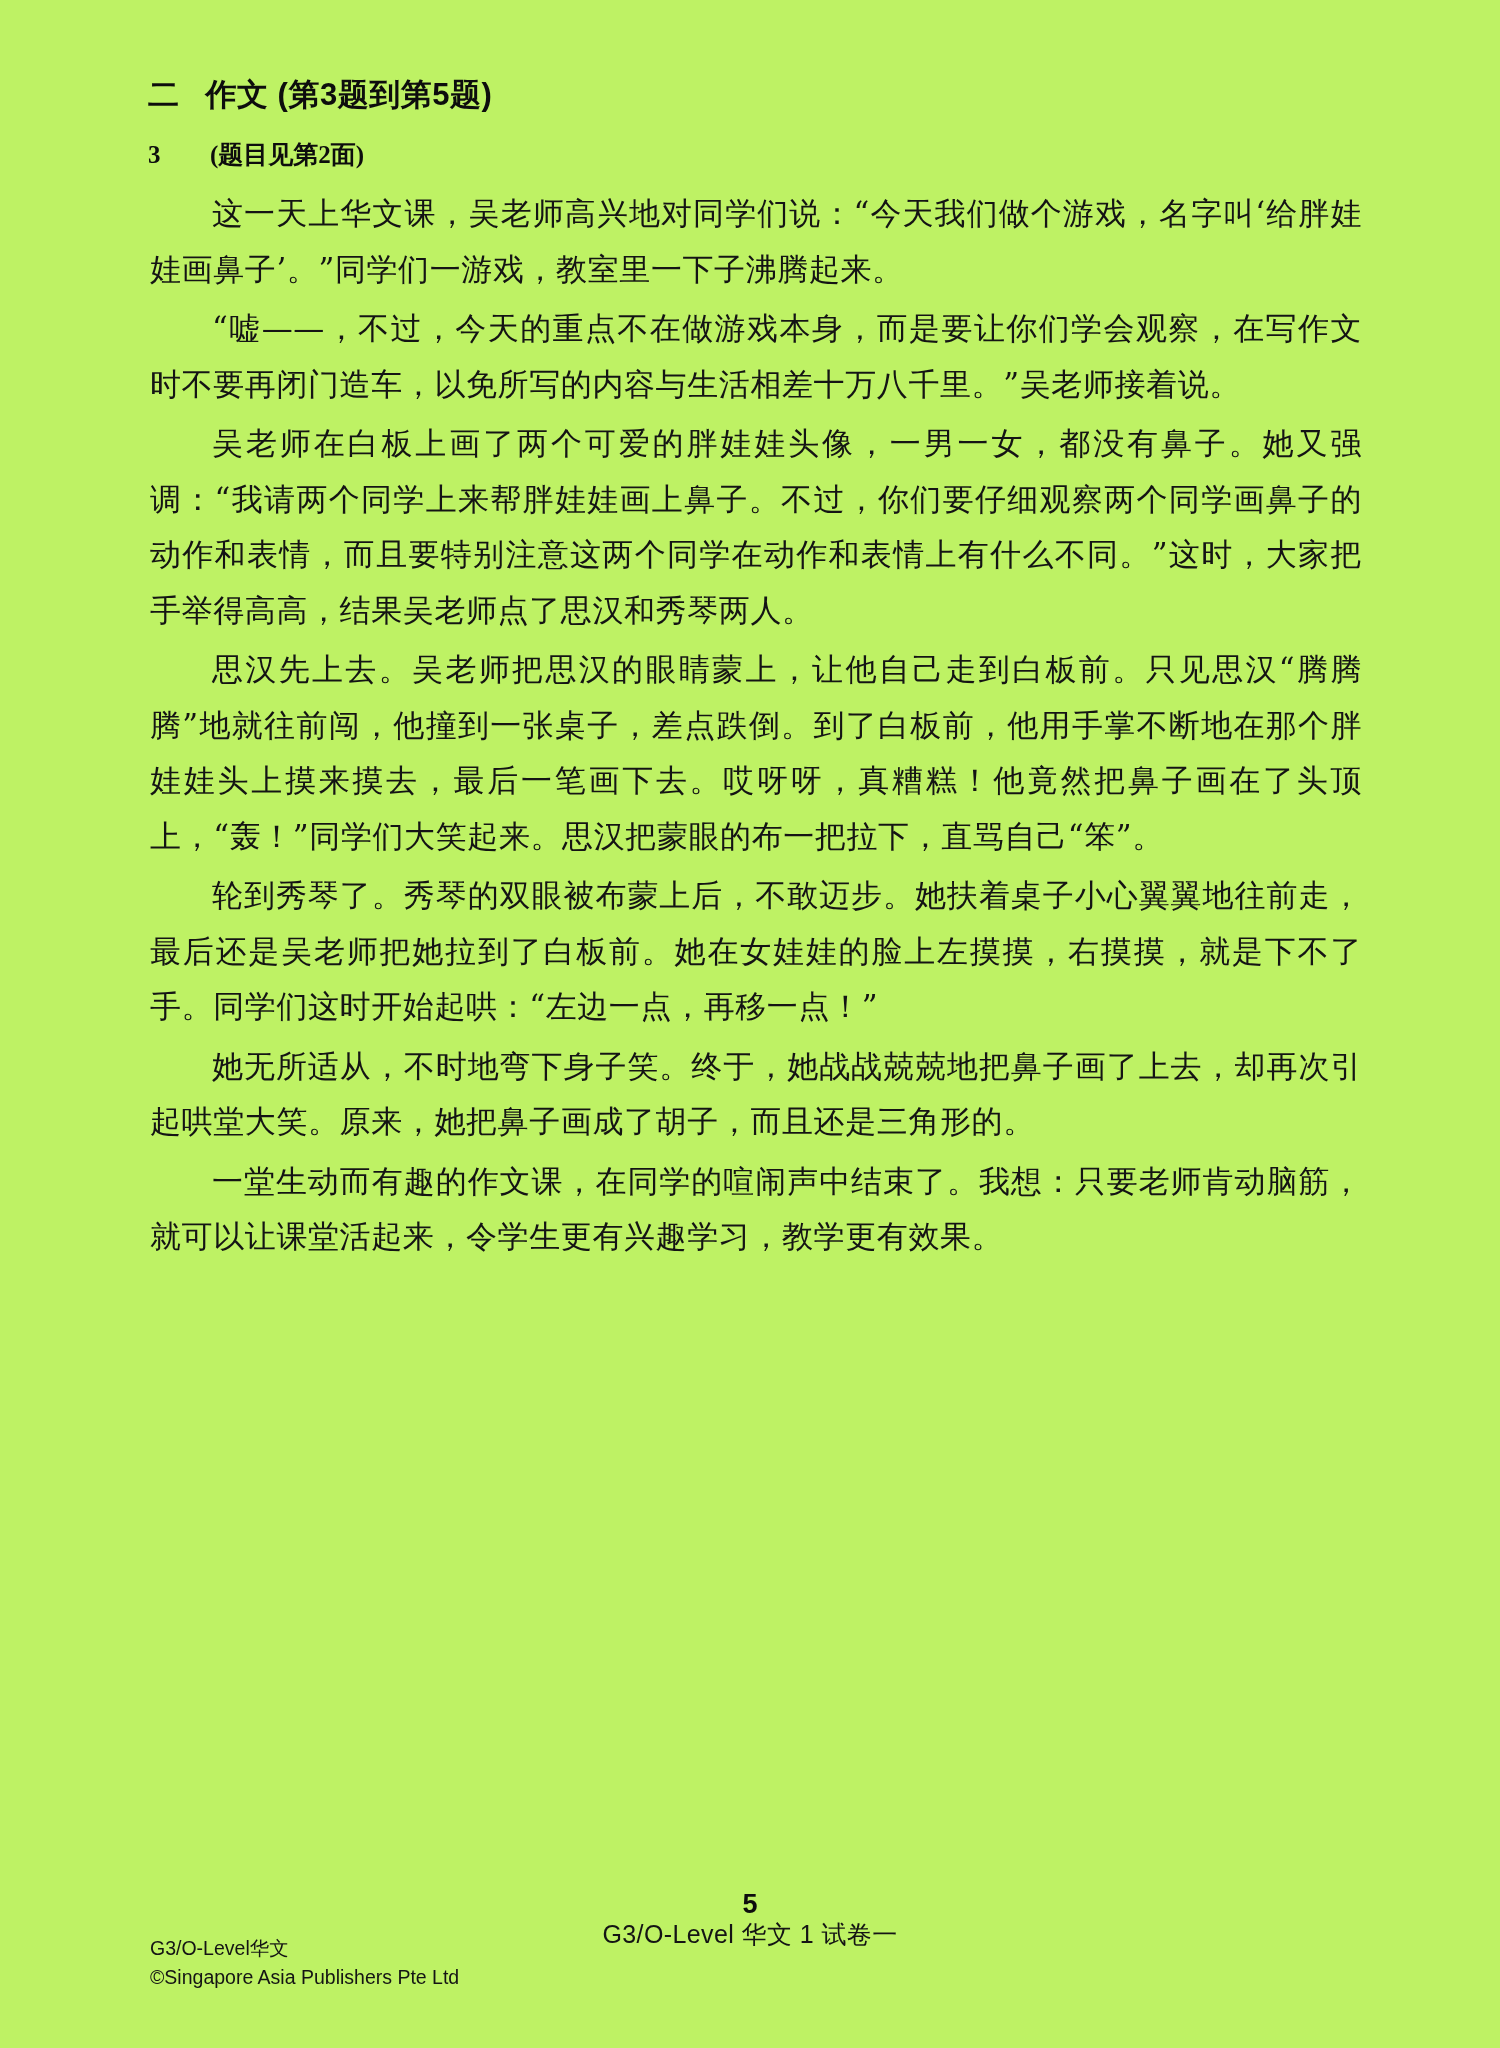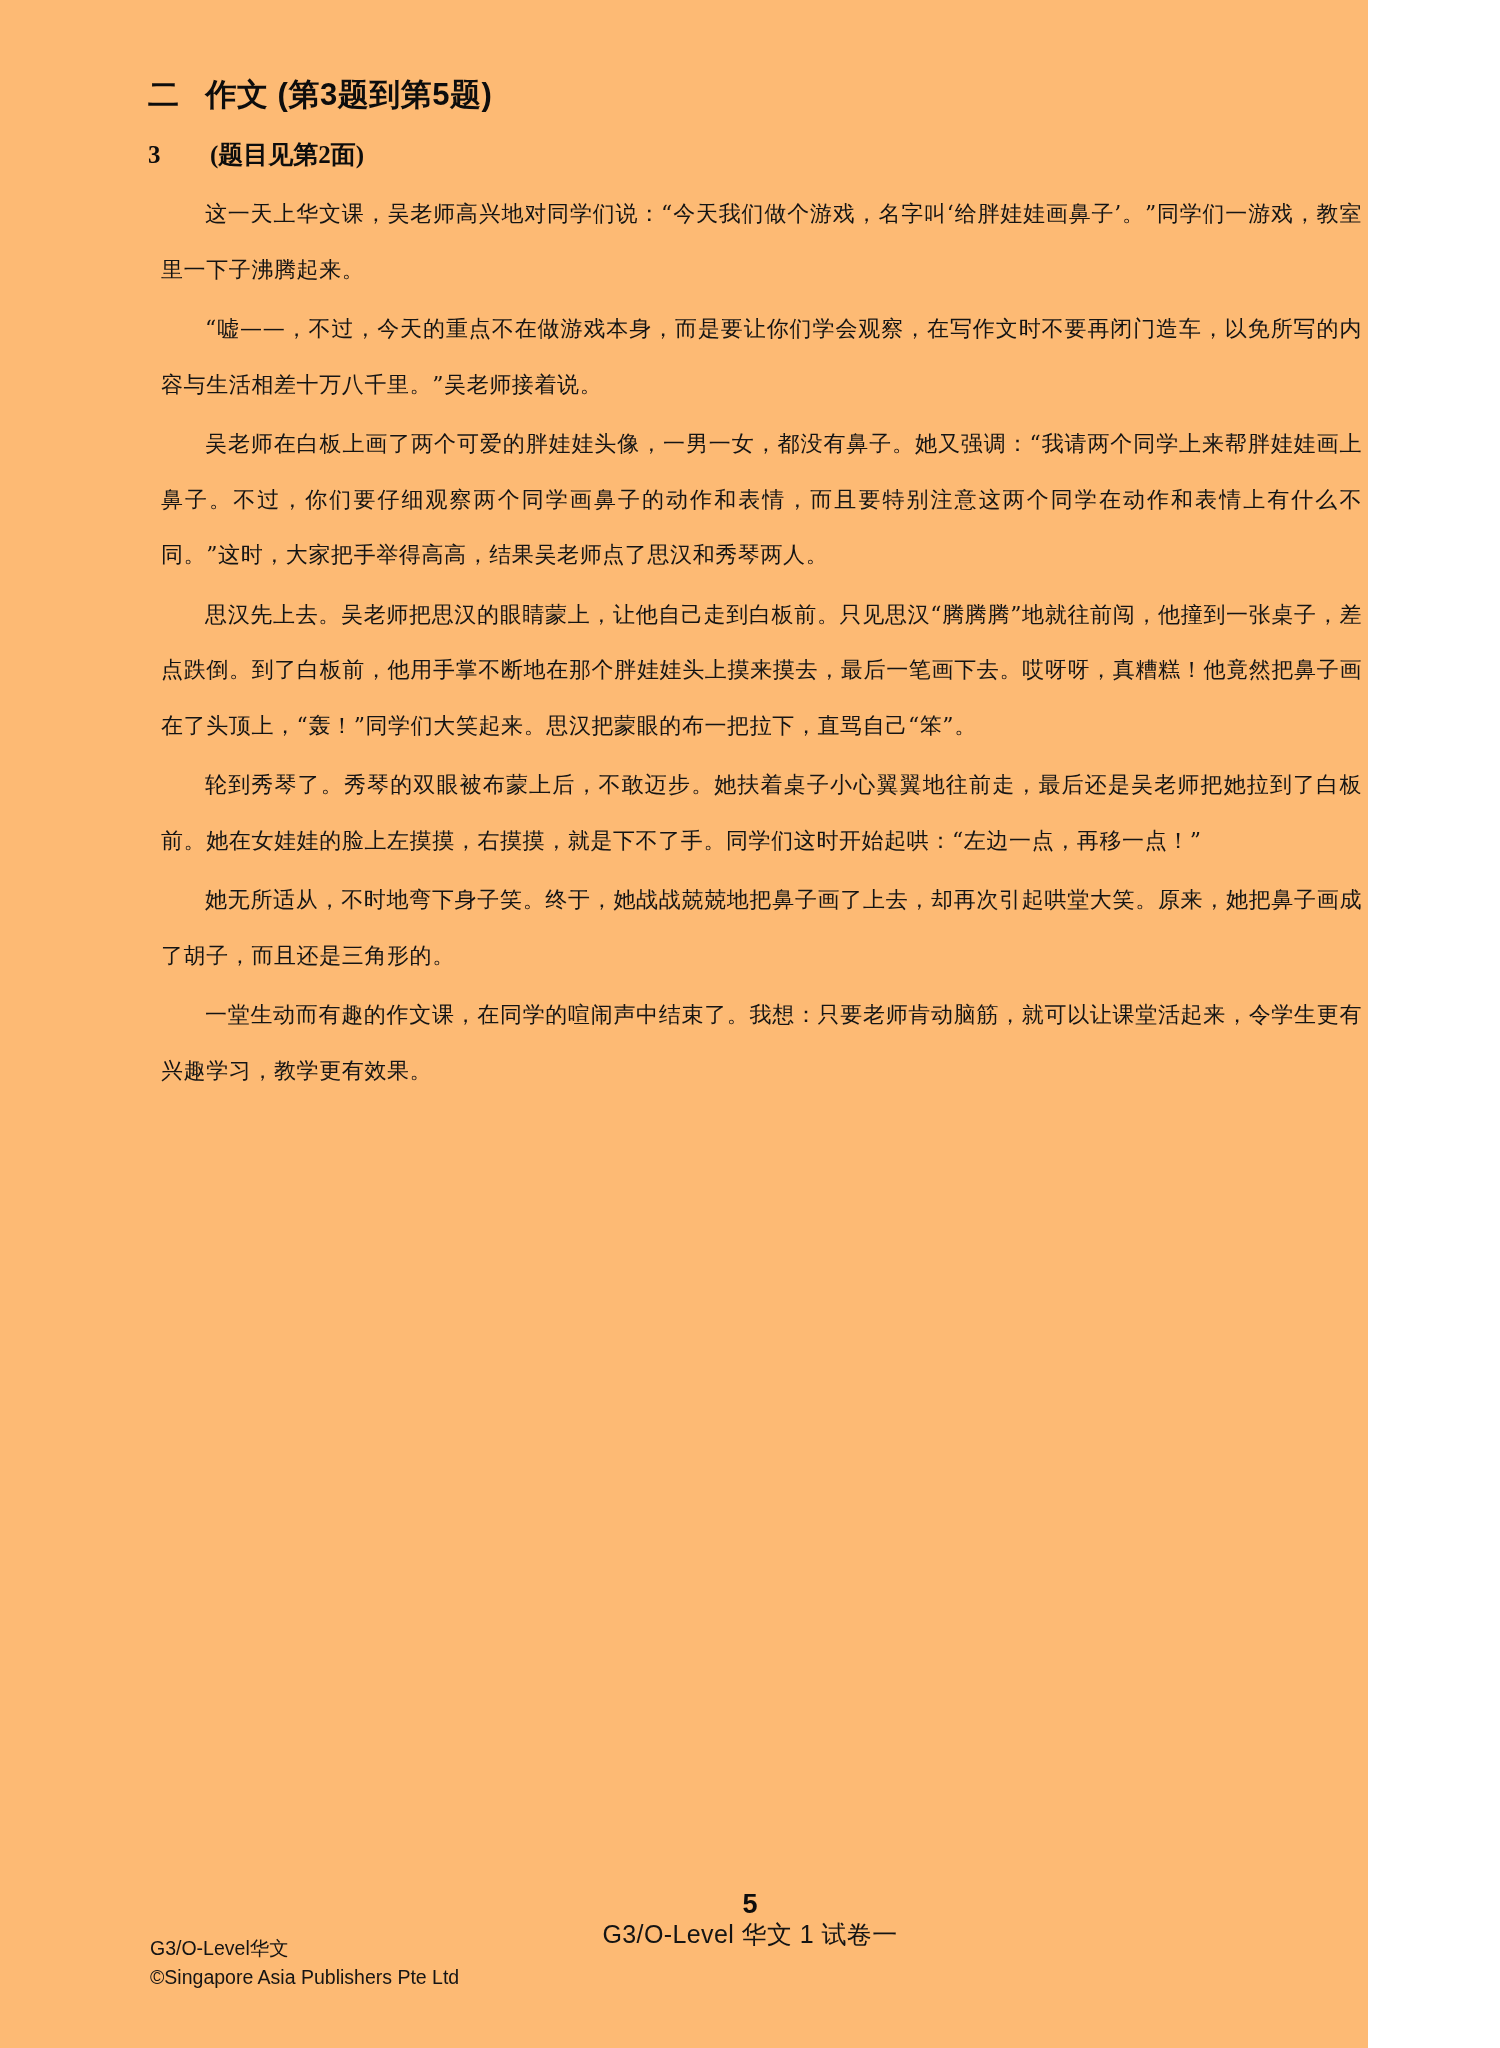--- a/index.html
+++ b/index.html
@@ -10,24 +10,24 @@
   body {
     width: 1500px;
     height: 2048px;
     font-family: "Liberation Serif", "DejaVu Serif", serif;
     color: #111111;
     -webkit-font-smoothing: antialiased;
   }
 
   .page {
     position: relative;
-    width: 1368px;
+    width: 1500px;
     height: 2048px;
     box-sizing: border-box;
-    background: #fdba74;
+    background: #bef264;
     overflow: hidden;
   }
 
   
   .section-heading {
     position: absolute;
     left: 148px;
     top: 74px;
     font-family: "Liberation Sans", "DejaVu Sans", sans-serif;
     font-weight: 700;
@@ -58,24 +58,24 @@
 
   
   .essay-body {
     position: absolute;
     left: 150px;
     top: 186px;
     width: 1212px;
   }
 
   .essay-body p {
-    margin: 0 0 4px 11px;
+    margin: 0 0 4px 0;
     text-indent: 2em;
     font-family: "DejaVu Serif", "Liberation Serif", serif;
-    font-size: 22px;
+    font-size: 31px;
     line-height: 55.5px;
     letter-spacing: 0.6px;
     text-align: justify;
     text-justify: inter-character;
     color: #141414;
     word-break: break-all;
   }
 
   
   .footer {

